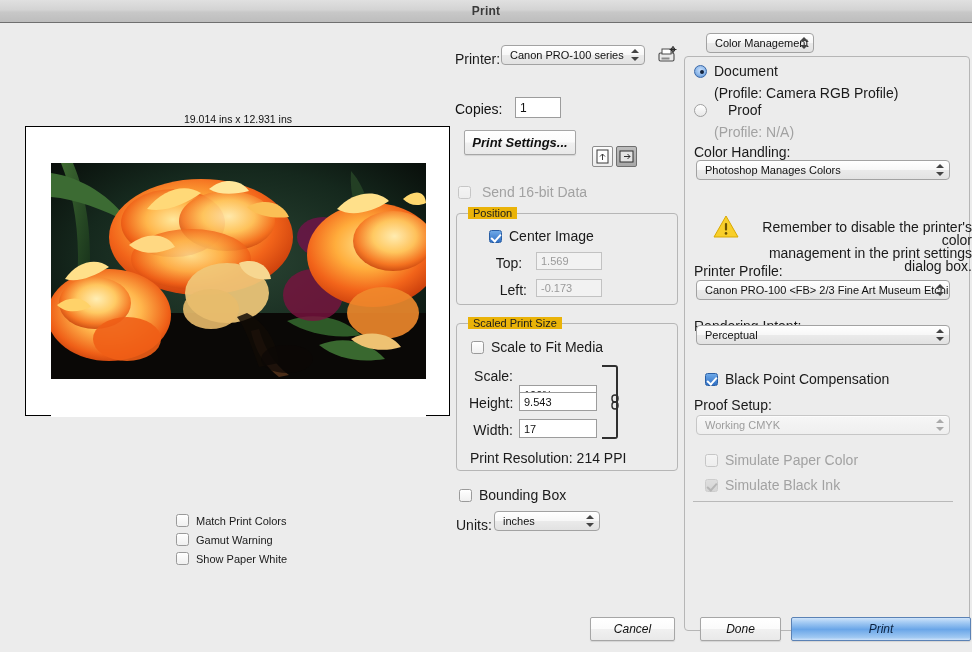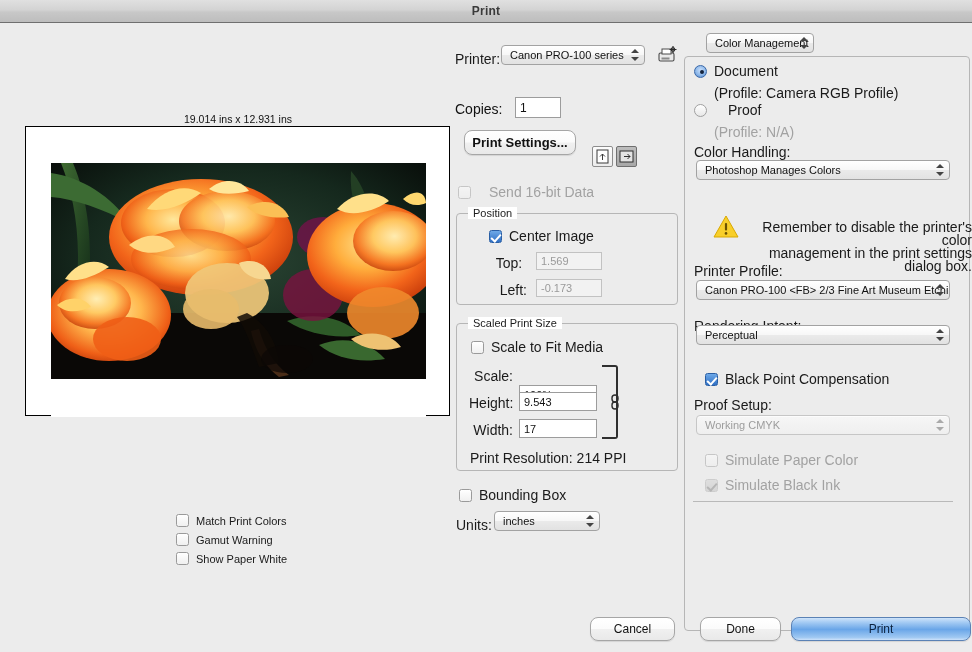--- a/index.html
+++ b/index.html
@@ -100,35 +100,35 @@
   .popup .arrows:before,.popup .arrows:after{
     content:"";position:absolute;left:0;width:0;height:0;
     border-left:4px solid transparent;border-right:4px solid transparent;
   }
   .popup .arrows:before{top:1px;border-bottom:4px solid #444;}
   .popup .arrows:after{bottom:1px;border-top:4px solid #444;}
   .popup.dim .arrows:before{border-bottom-color:#aaa;}
   .popup.dim .arrows:after{border-top-color:#aaa;}
 
   .btn{
-    box-sizing:border-box;border:1px solid #a6a6a6;border-radius:8px;
+    box-sizing:border-box;border:1px solid #a6a6a6;border-radius:2px;
     background:linear-gradient(to bottom,#ffffff 0%,#fbfbfb 48%,#f0f0f0 52%,#e9e9e9 100%);
     display:flex;align-items:center;justify-content:center;
-    font-size:12px;color:#111;box-shadow:0 1px 1px rgba(0,0,0,.10);
+    font-size:12px;color:#111;box-shadow:0 1px 1px rgba(0,0,0,.10);font-style:italic;
   }
   .btn.primary{
     border:1px solid #5b82b5;
     background:linear-gradient(to bottom,#cfe4fa 0%,#a8cdf4 18%,#6aa6e8 52%,#9fc8f2 88%,#cde2fb 100%);
     color:#0c2340;
   }
 
   
   .group{position:absolute;box-sizing:border-box;border:1px solid #b6b6b6;border-radius:4px;}
   .group > .gtitle{
-    position:absolute;top:-7px;left:11px;background:#ffffff;padding:0 5px;
+    position:absolute;top:-7px;left:11px;background:#eab308;padding:0 5px;
     font-size:11px;color:#1b1b1b;
   }
 
   .lbl{font-size:14px;color:#1a1a1a;}
   .lbl.dim{color:#a2a2a2;}
 
   
   .rpanel{
     position:absolute;left:684px;top:33px;width:286px;height:575px;
     box-sizing:border-box;border:1px solid #b6b6b6;border-radius:4px;
@@ -286,21 +286,21 @@
     </div>
     <div style="position:absolute;left:616px;top:123px;width:21px;height:21px;border:1px solid #6f6f6f;border-radius:2px;background:linear-gradient(to bottom,#bdbdbd,#a8a8a8);box-sizing:border-box;">
       <svg viewBox="0 0 19 19" width="19" height="19">
         <rect x="3" y="4" width="13" height="11" fill="#e4e4e4" stroke="#2f2f2f" stroke-width="1"></rect>
         <path d="M7 9.5 h6 M10.5 7 l2.5 2.5 -2.5 2.5" stroke="#2f2f2f" stroke-width="1" fill="none"></path>
       </svg>
     </div>
 
     <div style="position:absolute;left:458px;top:161px;display:flex;align-items:center;">
       <span class="cb dim"></span>
-      <span class="lbl dim" style="margin-left:18px;">Send 16-bit Data</span>
+      <span class="lbl dim" style="margin-left:11px;">Send 16-bit Data</span>
     </div>
 
     <div class="group" style="left:456px;top:190px;width:222px;height:92px;">
       <span class="gtitle">Position</span>
       <div style="position:absolute;left:14px;top:14px;display:flex;align-items:center;padding-left:18px;">
         <span class="cb checked"></span>
         <span class="lbl" style="margin-left:7px;">Center Image</span>
       </div>
       <div style="position:absolute;left:34px;top:41px;width:36px;text-align:center;" class="lbl">Top:</div>
       <div class="tfield gray" style="position:absolute;left:79px;top:38px;width:66px;height:18px;">1.569</div>

